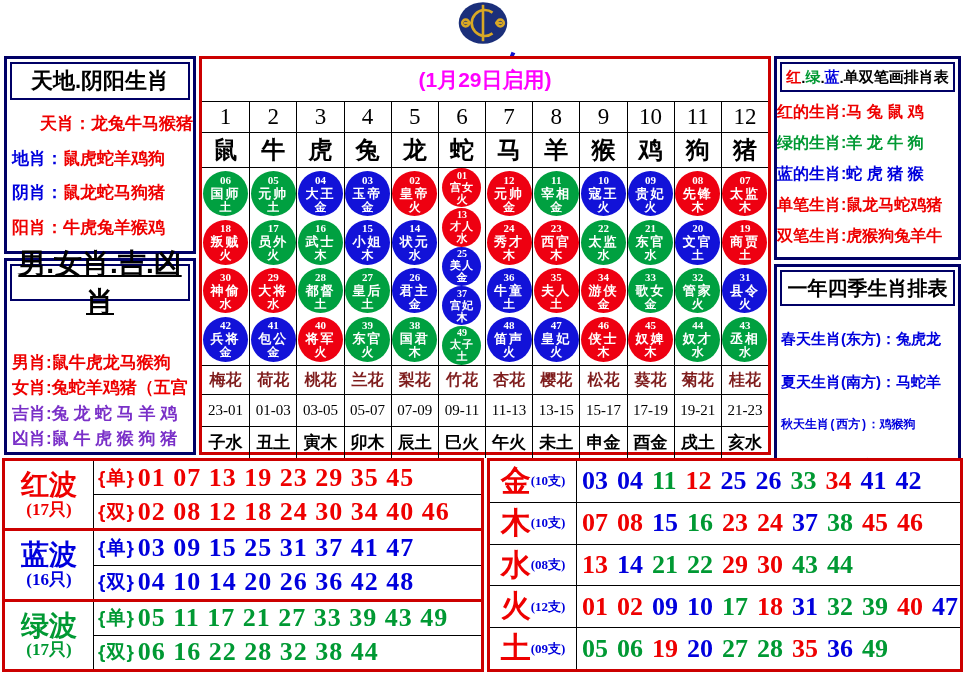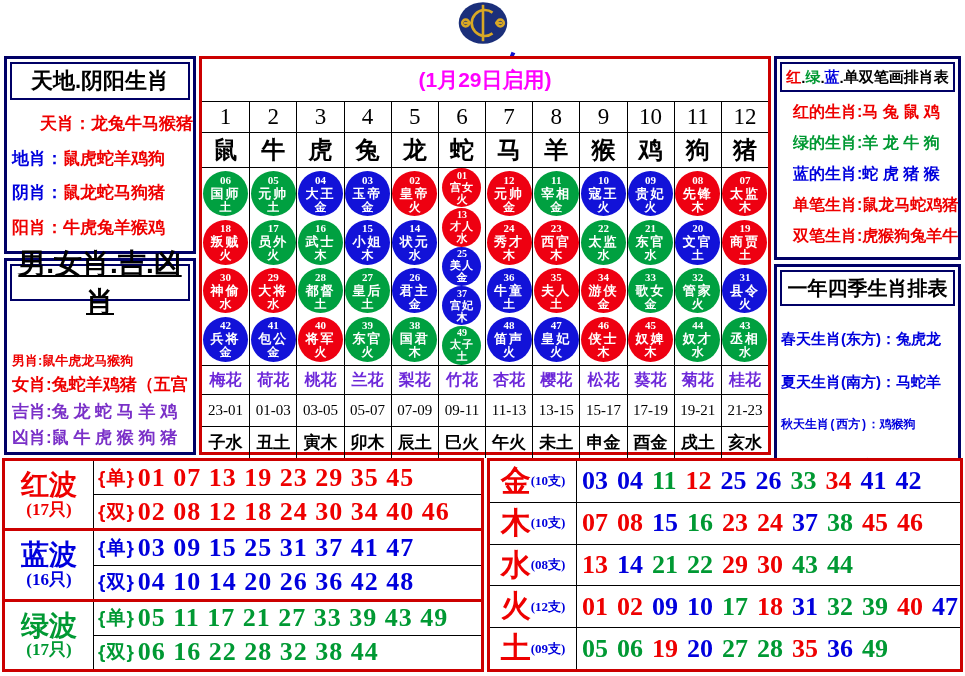--- a/index.html
+++ b/index.html
@@ -20,21 +20,21 @@
   .main{position:absolute;left:199px;top:56px;width:572px;height:399px;border:3px solid #cc0000;box-sizing:border-box;background:#fff;}
   .m-title{height:42px;display:flex;align-items:center;justify-content:center;white-space:nowrap;}
   .m-title .t1{color:#ff0000;font-weight:bold;font-size:30px;}
   .m-title .t2{color:#ff00ff;font-weight:bold;font-size:21px;}
   .grid-row{display:grid;grid-template-columns:repeat(12,1fr);}
   .grid-row>div{border-top:1px solid #000;border-left:1px solid #000;display:flex;align-items:center;justify-content:center;overflow:hidden;}
   .grid-row>div:first-child{border-left:none;}
   .nums-row>div{height:30px;font-family:"Liberation Serif",serif;font-size:23px;}
   .zods-row>div{height:34px;font-weight:900;font-size:24px;}
   .balls-row>div{height:197px;flex-direction:column;justify-content:space-evenly;}
-  .flow-row>div{height:28px;color:#6d28d9;font-weight:bold;font-size:16px;white-space:nowrap;}
+  .flow-row>div{height:28px;color:#7f1d1d;font-weight:bold;font-size:16px;white-space:nowrap;}
   .time-row>div{height:31px;font-family:"Liberation Serif",serif;font-size:15px;}
   .bran-row>div{height:31px;font-weight:900;font-size:17px;}
   .ball{width:45px;height:45px;border-radius:50%;display:flex;flex-direction:column;align-items:center;justify-content:center;color:#fff;font-weight:bold;line-height:1;flex:0 0 auto;}
   .ball .b-num{font-size:11px;font-family:"Liberation Serif",serif;}
   .ball .b-name{font-size:13px;letter-spacing:2px;margin:1px 0;white-space:nowrap;}
   .ball .b-elem{font-size:12px;}
   .ball.small{width:39px;height:39px;}
   .ball.small .b-num{font-size:10px;} .ball.small .b-name{font-size:11px;letter-spacing:1px;} .ball.small .b-elem{font-size:11px;}
   .b-red{background:#ee0011;} .b-blue{background:#1212d8;} .b-green{background:#00a040;}
   
@@ -86,21 +86,21 @@
     <div class="side-rows" id="left-top-rows">
         <div class="side-row" style="font-size: 17px; margin-left: 28px;"><span class="t-red">天肖：</span><span class="t-red">龙兔牛马猴猪</span></div>
         <div class="side-row" style="font-size: 17px;"><span class="t-blue">地肖：</span><span class="t-red">鼠虎蛇羊鸡狗</span></div>
         <div class="side-row" style="font-size: 17px;"><span class="t-blue">阴肖：</span><span class="t-red">鼠龙蛇马狗猪</span></div>
         <div class="side-row" style="font-size: 17px;"><span class="t-red">阳肖：</span><span class="t-red">牛虎兔羊猴鸡</span></div>
       </div>
   </div>
   <div class="sidebox" style="left:4px;top:258px;width:192px;height:197px;">
     <div class="side-hd" style="font-size:28px;height:33px;text-decoration:underline;">男.女肖.吉.凶肖</div>
     <div class="side-rows" id="left-bottom-rows">
-        <div class="side-row t-red" style="font-size: 13px; margin-top: 48px;">男肖:鼠牛虎龙马猴狗</div>
+        <div class="side-row t-red" style="font-size: 17px; margin-top: 48px;">男肖:鼠牛虎龙马猴狗</div>
         <div class="side-row t-red" style="font-size: 17px;">女肖:兔蛇羊鸡猪（五宫</div>
         <div class="side-row t-purple" style="font-size: 17px;">吉肖:兔 龙 蛇 马 羊 鸡</div>
         <div class="side-row t-purple" style="font-size: 17px;">凶肖:鼠 牛 虎 猴 狗 猪</div>
       </div>
   </div>
 
   <div class="main">
     <div class="m-title">
       <span class="t2">(1月29日启用)</span>
     </div>
@@ -452,21 +452,21 @@
   <div class="sidebox" style="left:774px;top:56px;width:187px;height:204px;">
     <div class="side-hd" style="font-size:15px;height:26px;" id="right-top-title">
         <span class="t-red">红</span>
         <span class="t-black">.</span>
         <span class="t-green">绿</span>
         <span class="t-black">.</span>
         <span class="t-blue">蓝</span>
         <span class="t-black">.</span>
         <span class="t-black">单双笔画排肖表</span>
       </div>
-    <div class="side-rows" id="right-top-rows" style="padding:0 16px;">
+    <div class="side-rows" id="right-top-rows" style="padding:0 0;">
         <div class="side-row t-red" style="font-size: 16px;">红的生肖:马 兔 鼠 鸡</div>
         <div class="side-row t-green" style="font-size: 16px;">绿的生肖:羊 龙 牛 狗</div>
         <div class="side-row t-blue" style="font-size: 16px;">蓝的生肖:蛇 虎 猪 猴</div>
         <div class="side-row t-red" style="font-size: 16px;">单笔生肖:鼠龙马蛇鸡猪</div>
         <div class="side-row t-red" style="font-size: 16px;">双笔生肖:虎猴狗兔羊牛</div>
       </div>
   </div>
   <div class="sidebox" style="left:774px;top:264px;width:187px;height:239px;">
     <div class="side-hd" style="font-size:20px;height:32px;">一年四季生肖排表</div>
     <div class="side-rows" id="right-bottom-rows" style="padding:0 4px;">

